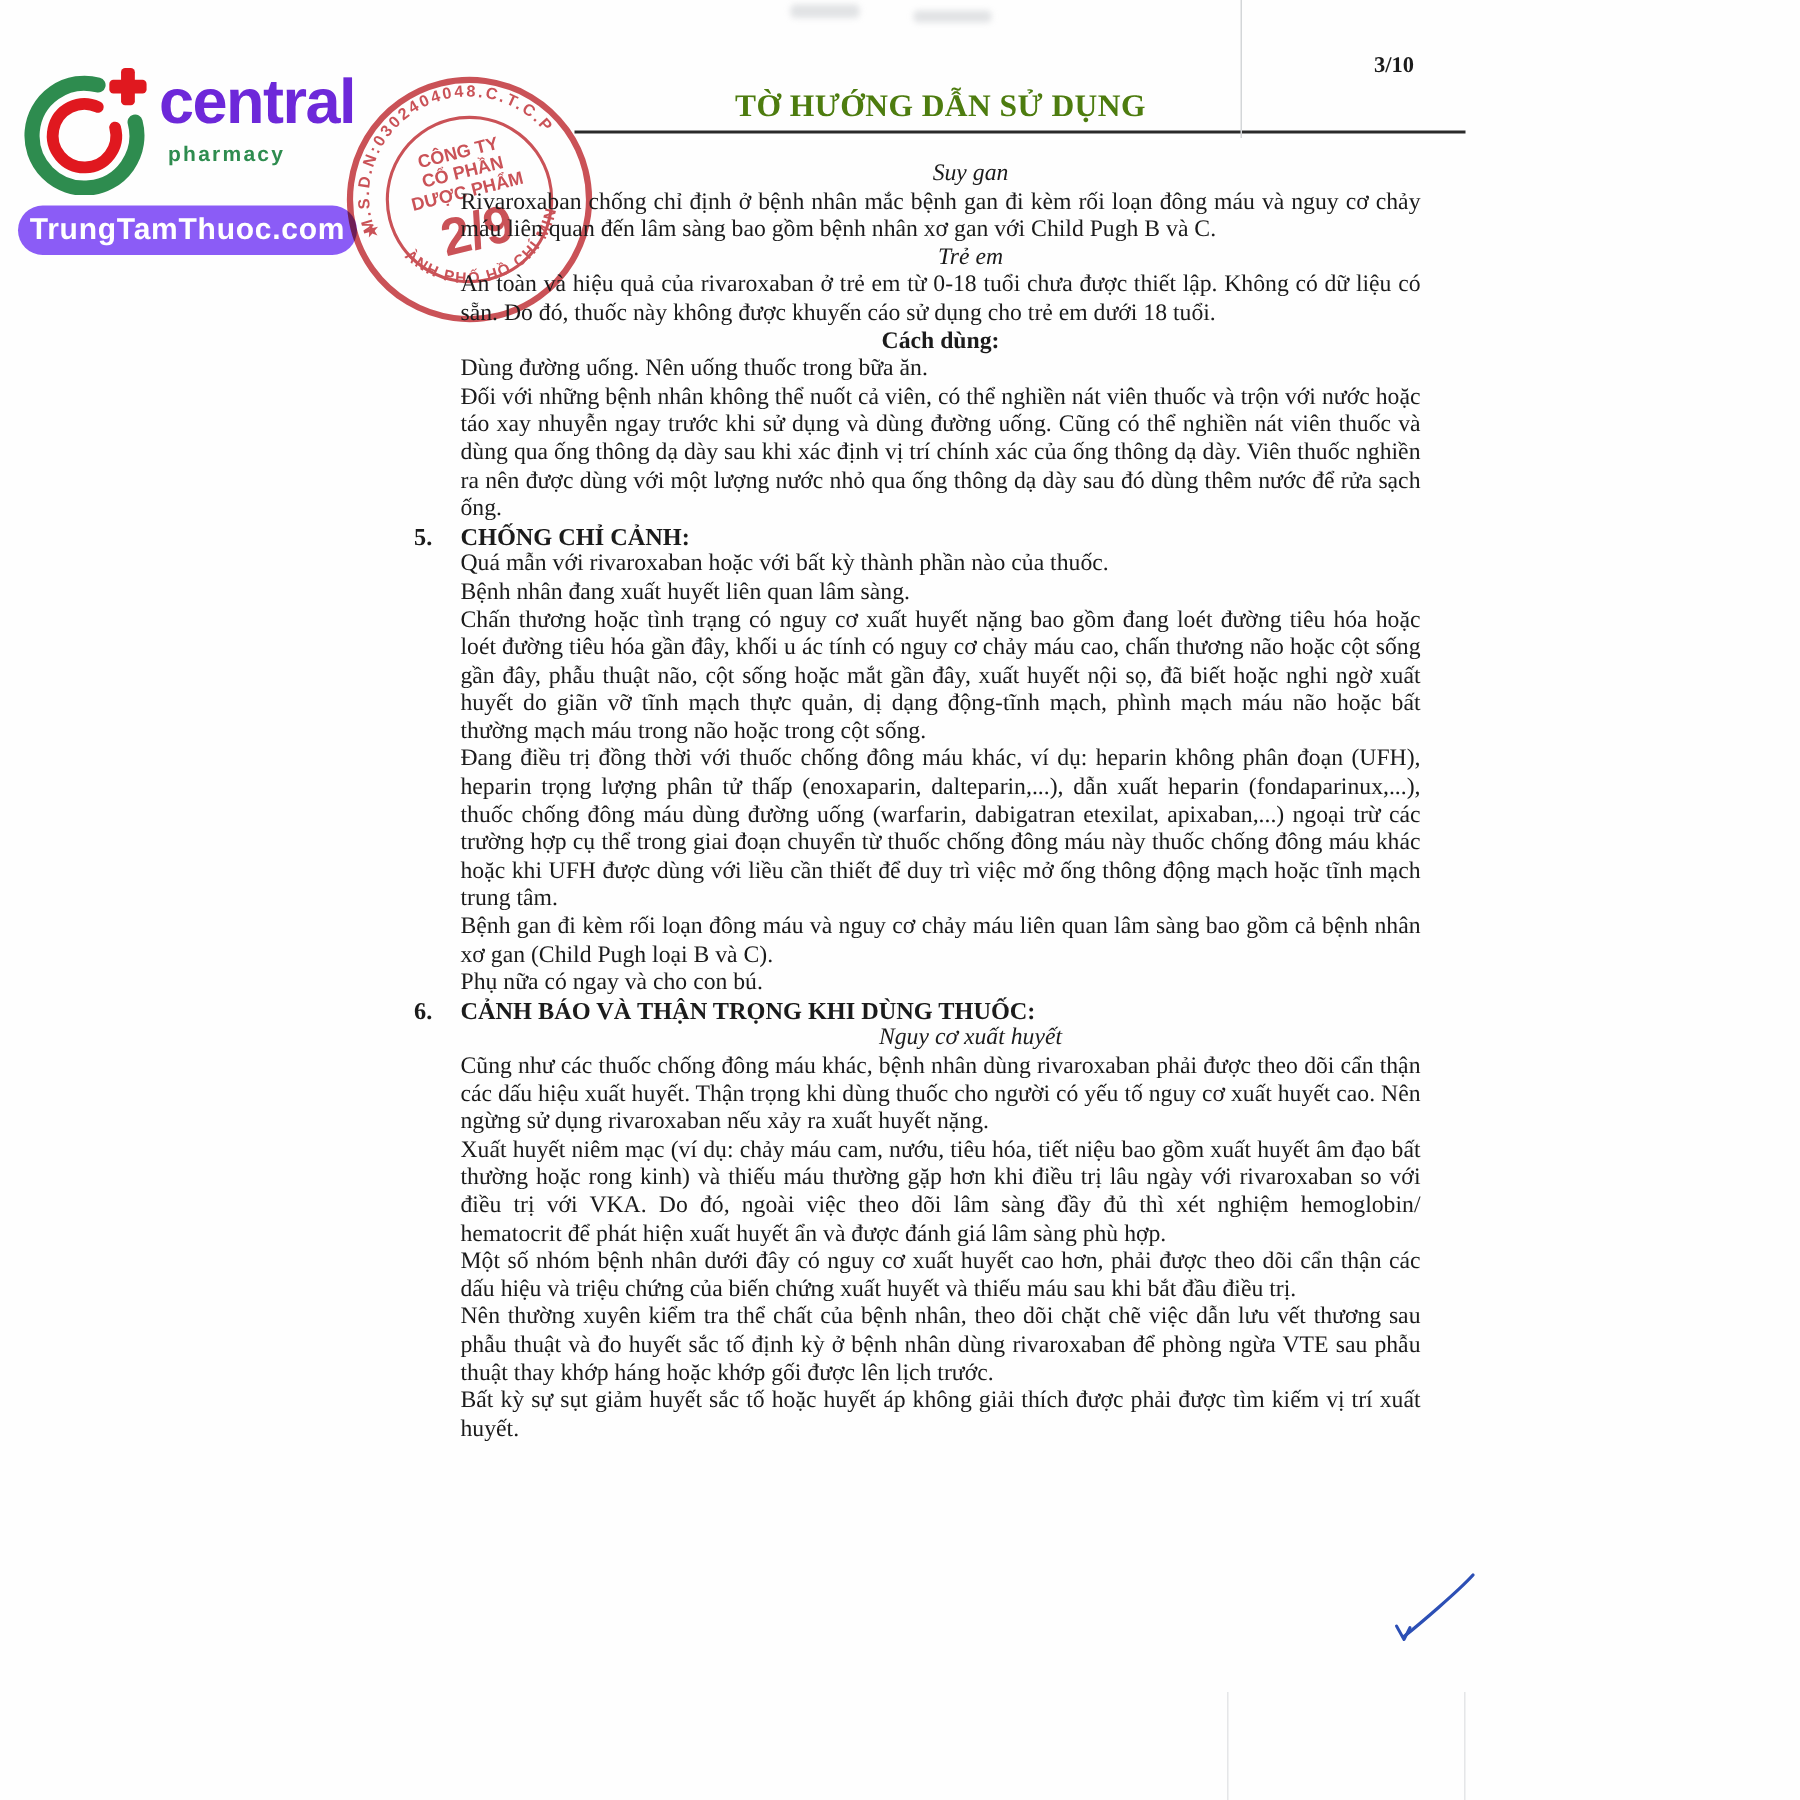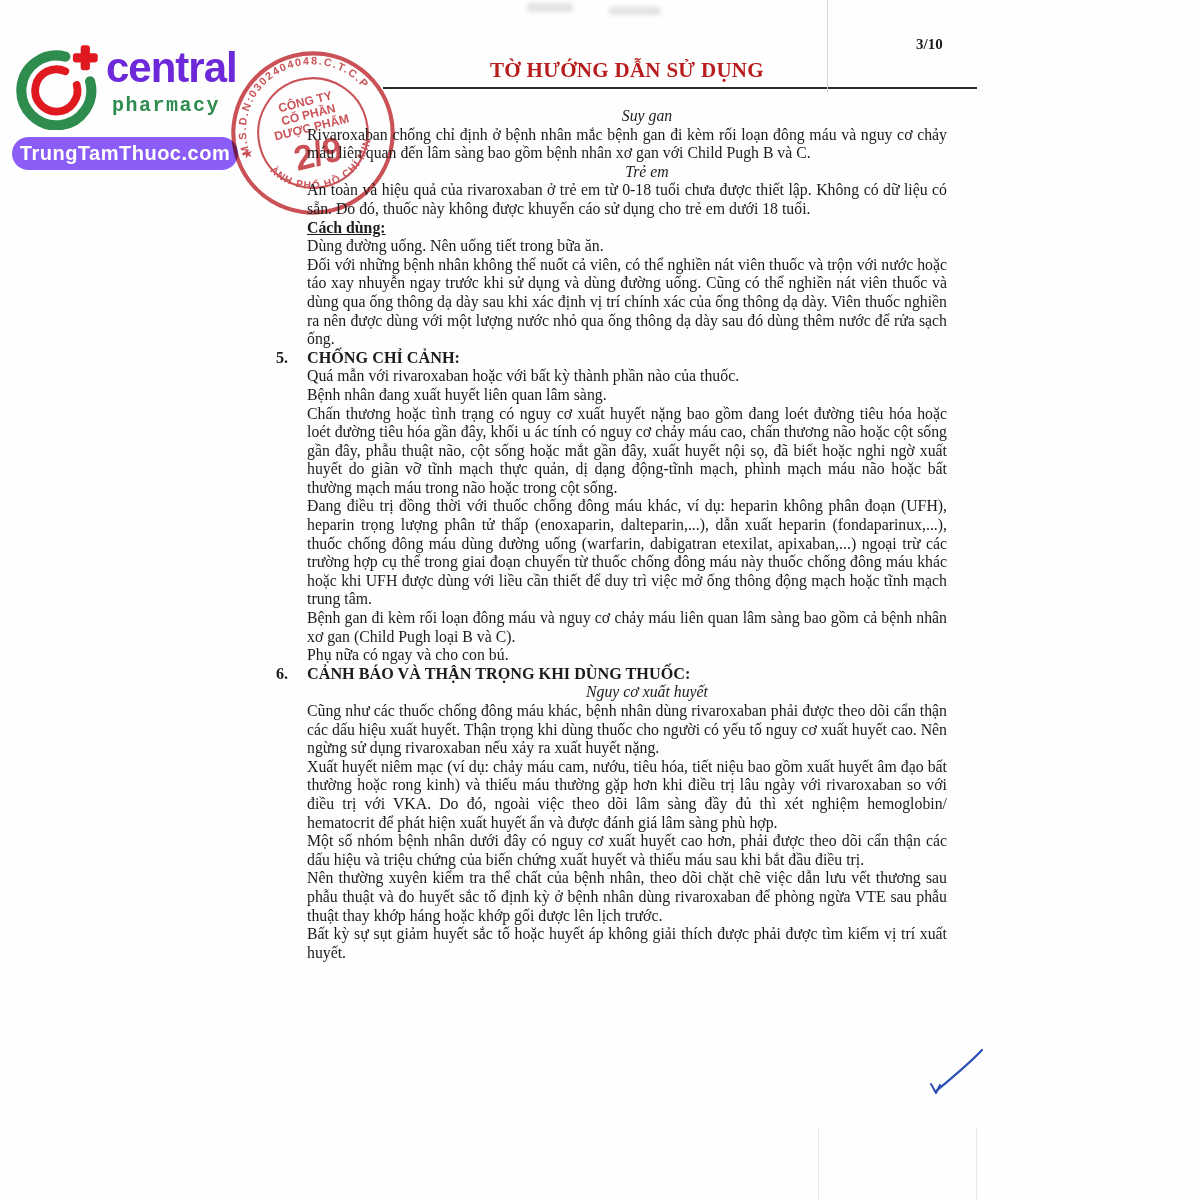--- a/index.html
+++ b/index.html
@@ -5,39 +5,39 @@
   html,body{margin:0;padding:0;background:#ffffff;}
   .page{
     position:relative;width:1200px;height:1200px;background:#fefefe;overflow:hidden;
     font-family:"Liberation Serif", serif;color:#1b1b1b;
   }
   
   .logo{position:absolute;left:12px;top:36px;width:230px;height:140px;}
   .logo-icon{position:absolute;left:2px;top:2px;width:92px;height:92px;}
   .brand{position:absolute;left:94px;top:8px;font-family:"Liberation Sans",sans-serif;
     font-weight:bold;font-size:42px;color:#6d28d9;letter-spacing:-1px;}
-  .tagline{position:absolute;left:100px;top:58px;font-family:Liberation Mono, monospace;
-    font-weight:bold;font-size:20px;color:#2e8c4f;letter-spacing:1.5px;text-align:center;}
+  .tagline{position:absolute;left:100px;top:58px;font-family:Liberation Sans, sans-serif;
+    font-weight:bold;font-size:14px;color:#2e8c4f;letter-spacing:1.5px;text-align:center;}
   .site-pill{position:absolute;left:0px;top:101px;width:226px;height:33px;background:#8b5cf6;
     border-radius:17px;color:#ffffff;font-family:"Liberation Sans",sans-serif;font-weight:bold;
     font-size:20px;line-height:33px;text-align:center;letter-spacing:0.5px;}
   
   .page-number{position:absolute;left:916px;top:36px;font-weight:bold;font-size:15px;}
   .doc-title{position:absolute;left:347px;top:58px;width:560px;text-align:center;
-    font-weight:bold;font-size:21px;letter-spacing:0.3px;color:#b91c1c;}
+    font-weight:bold;font-size:21px;letter-spacing:0.3px;color:#4d7c0f;}
   .title-rule{position:absolute;left:383px;top:87px;width:594px;height:2px;background:#2a2a2a;}
   
   .stamp{position:absolute;left:230px;top:50px;width:166px;height:166px;
     transform:rotate(-14deg);opacity:0.88;mix-blend-mode:multiply;}
   
   .doc-body{position:absolute;left:307px;top:107px;width:640px;
     font-size:15.8px;line-height:18.6px;text-align:justify;}
   .doc-body p{margin:0;}
   .blk-italic{font-style:italic;text-align:center;padding-left:40px;}
-  .blk-bold{font-weight:bold;text-align:left;text-decoration:underline;}
+  .blk-bold{font-weight:bold;text-align:center;}
   .blk-section{font-weight:bold;margin-top:19px;position:relative;font-size:16.2px;text-align:left;}
   .sec-num{position:absolute;left:-31px;}
   
   .check-svg{position:absolute;left:928px;top:1047px;width:58px;height:48px;}
   .smudge{position:absolute;background:#c9ccd0;filter:blur(2px);opacity:0.55;border-radius:3px;}
   .smudge.s1{left:527px;top:3px;width:46px;height:9px;}
   .smudge.s2{left:609px;top:7px;width:52px;height:8px;}
   .vline{position:absolute;width:1px;background:#d3d6d8;}
   .vline.v1{left:827px;top:0;height:92px;}
   .vline.v2{left:818px;top:1128px;height:72px;opacity:.6;}
@@ -83,21 +83,21 @@
     <text x="100" y="98" text-anchor="middle" font-family="Liberation Sans, sans-serif" font-size="14.5" font-weight="bold" fill="#c43a40">DƯỢC PHẨM</text>
     <text x="100" y="140" text-anchor="middle" font-family="Liberation Sans, sans-serif" font-size="42" font-weight="bold" fill="#c43a40">2/9</text>
   </svg>
 
   <div class="doc-body">
       <p class="blk-italic">Suy gan</p>
       <p class="blk-para">Rivaroxaban chống chỉ định ở bệnh nhân mắc bệnh gan đi kèm rối loạn đông máu và nguy cơ chảy máu liên quan đến lâm sàng bao gồm bệnh nhân xơ gan với Child Pugh B và C.</p>
       <p class="blk-italic">Trẻ em</p>
       <p class="blk-para">An toàn và hiệu quả của rivaroxaban ở trẻ em từ 0-18 tuổi chưa được thiết lập. Không có dữ liệu có sẵn. Do đó, thuốc này không được khuyến cáo sử dụng cho trẻ em dưới 18 tuổi.</p>
       <p class="blk-bold">Cách dùng:</p>
-      <p class="blk-para">Dùng đường uống. Nên uống tiết trong bữa ăn.</p>
+      <p class="blk-para">Dùng đường uống. Nên uống thuốc trong bữa ăn.</p>
       <p class="blk-para">Đối với những bệnh nhân không thể nuốt cả viên, có thể nghiền nát viên thuốc và trộn với nước hoặc táo xay nhuyễn ngay trước khi sử dụng và dùng đường uống. Cũng có thể nghiền nát viên thuốc và dùng qua ống thông dạ dày sau khi xác định vị trí chính xác của ống thông dạ dày. Viên thuốc nghiền ra nên được dùng với một lượng nước nhỏ qua ống thông dạ dày sau đó dùng thêm nước để rửa sạch ống.</p>
       <p class="blk-section"><span class="sec-num">5.</span><span>CHỐNG CHỈ CẢNH:</span></p>
       <p class="blk-para">Quá mẫn với rivaroxaban hoặc với bất kỳ thành phần nào của thuốc.</p>
       <p class="blk-para">Bệnh nhân đang xuất huyết liên quan lâm sàng.</p>
       <p class="blk-para">Chấn thương hoặc tình trạng có nguy cơ xuất huyết nặng bao gồm đang loét đường tiêu hóa hoặc loét đường tiêu hóa gần đây, khối u ác tính có nguy cơ chảy máu cao, chấn thương não hoặc cột sống gần đây, phẫu thuật não, cột sống hoặc mắt gần đây, xuất huyết nội sọ, đã biết hoặc nghi ngờ xuất huyết do giãn vỡ tĩnh mạch thực quản, dị dạng động-tĩnh mạch, phình mạch máu não hoặc bất thường mạch máu trong não hoặc trong cột sống.</p>
       <p class="blk-para">Đang điều trị đồng thời với thuốc chống đông máu khác, ví dụ: heparin không phân đoạn (UFH), heparin trọng lượng phân tử thấp (enoxaparin, dalteparin,...), dẫn xuất heparin (fondaparinux,...), thuốc chống đông máu dùng đường uống (warfarin, dabigatran etexilat, apixaban,...) ngoại trừ các trường hợp cụ thể trong giai đoạn chuyển từ thuốc chống đông máu này thuốc chống đông máu khác hoặc khi UFH được dùng với liều cần thiết để duy trì việc mở ống thông động mạch hoặc tĩnh mạch trung tâm.</p>
       <p class="blk-para">Bệnh gan đi kèm rối loạn đông máu và nguy cơ chảy máu liên quan lâm sàng bao gồm cả bệnh nhân xơ gan (Child Pugh loại B và C).</p>
       <p class="blk-para">Phụ nữa có ngay và cho con bú.</p>
       <p class="blk-section"><span class="sec-num">6.</span><span>CẢNH BÁO VÀ THẬN TRỌNG KHI DÙNG THUỐC:</span></p>
       <p class="blk-italic">Nguy cơ xuất huyết</p>

